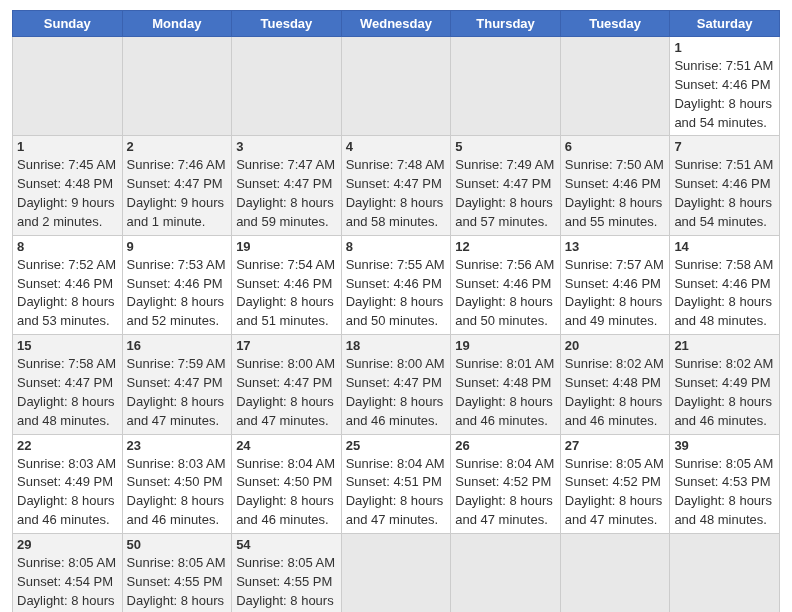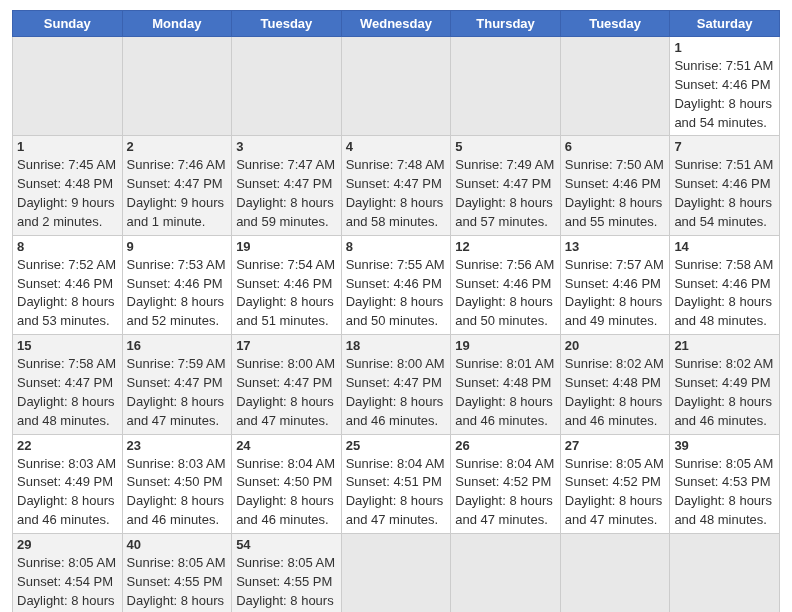--- a/index.html
+++ b/index.html
@@ -359,21 +359,21 @@
         <tr>
           <td>
             <span class="day-num">29</span>
         <div class="day-info">
           Sunrise: 8:05 AM<br>
           Sunset: 4:54 PM<br>
           Daylight: 8 hours and 48 minutes.
         </div>
           </td>
           <td>
-            <span class="day-num">40</span>
+            <span class="day-num">50</span>
         <div class="day-info">
           Sunrise: 8:05 AM<br>
           Sunset: 4:55 PM<br>
           Daylight: 8 hours and 49 minutes.
         </div>
           </td>
           <td>
             <span class="day-num">54</span>
         <div class="day-info">
           Sunrise: 8:05 AM<br>

